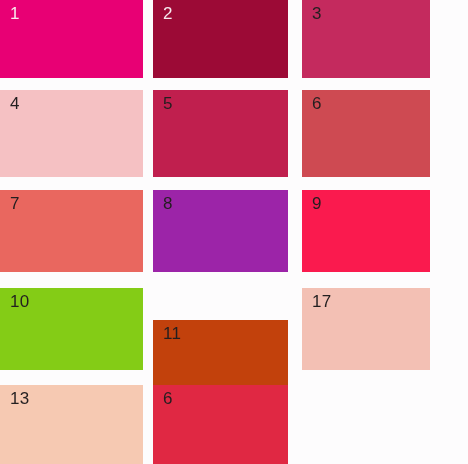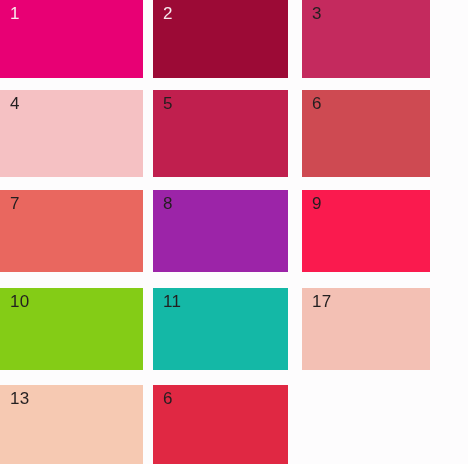--- a/index.html
+++ b/index.html
@@ -75,21 +75,21 @@
     </div>
     <div class="swatch col-2 row-3" style="background: rgb(156, 36, 168);">
       <span class="swatch-label label-dark">8</span>
     </div>
     <div class="swatch col-3 row-3" style="background: rgb(250, 26, 78);">
       <span class="swatch-label label-dark">9</span>
     </div>
     <div class="swatch col-1 row-4" style="background: #84cc16;">
       <span class="swatch-label label-dark">10</span>
     </div>
-    <div class="swatch col-2 row-4" style="background: #14b8a6;">
+    <div class="swatch col-2 row-4" style="background: #c2410c; margin-top: 32px;">
       <span class="swatch-label label-dark">11</span>
     </div>
     <div class="swatch col-3 row-4" style="background: rgb(243, 192, 180);">
       <span class="swatch-label label-dark">17</span>
     </div>
     <div class="swatch col-1 row-5" style="background: rgb(246, 201, 178);">
       <span class="swatch-label label-dark">13</span>
     </div>
     <div class="swatch col-2 row-5" style="background: rgb(224, 40, 67);">
       <span class="swatch-label label-dark">6</span>

